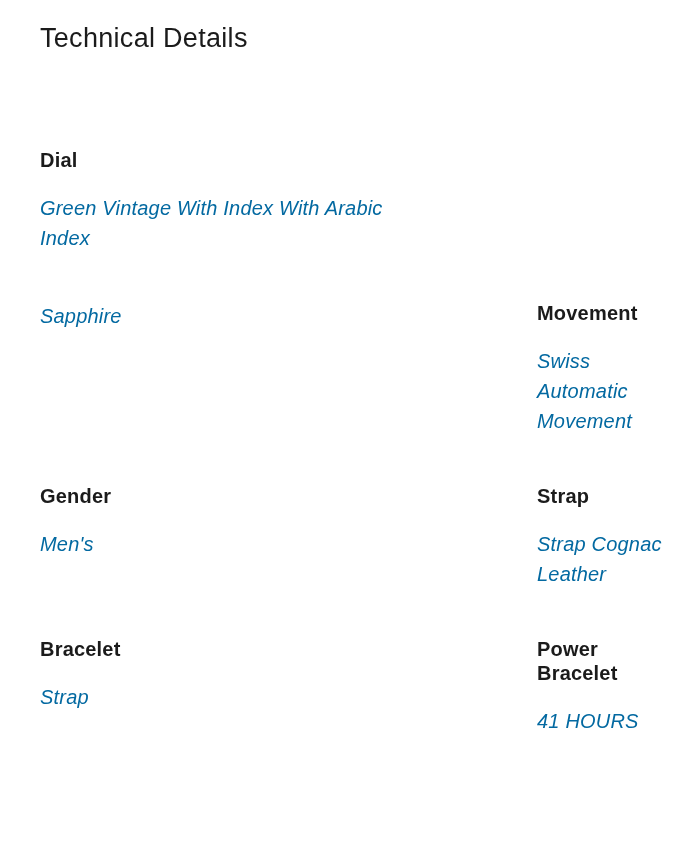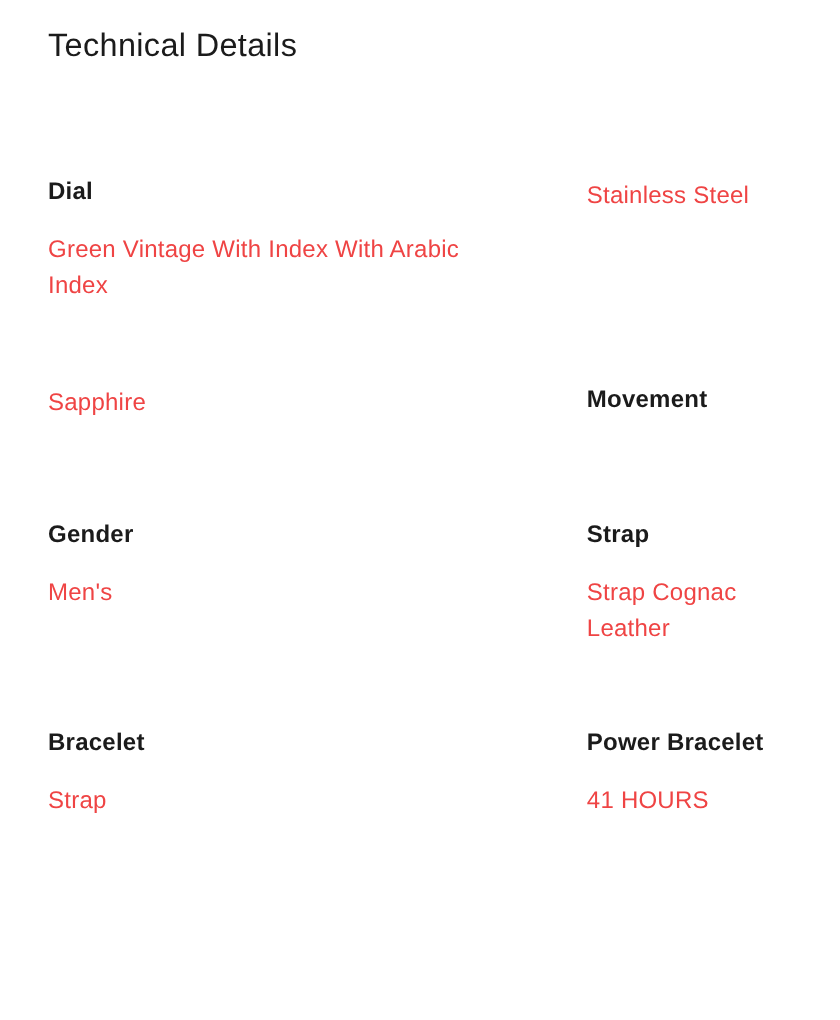--- a/index.html
+++ b/index.html
@@ -25,39 +25,41 @@
     letter-spacing: 0.3px;
     color: #1b1b1b;
     margin-bottom: 92px;
   }
 
   .details-grid {
     display: grid;
     grid-template-columns: 449px 1fr;
     row-gap: 68px;
     column-gap: 0;
+    gap: 48px;
   }
 
   .detail-item { }
 
   .detail-label {
     font-size: 20px;
     font-weight: 700;
     line-height: 24px;
     letter-spacing: 0.2px;
     color: #1b1b1b;
     margin-bottom: 21px;
   }
 
   .detail-value {
     font-size: 20px;
     font-weight: 400;
     line-height: 30px;
     letter-spacing: 0.2px;
-    color: #ef4444;
+    color: #0369a1;
+    font-style: italic;
   }
 
   .detail-item.left .detail-value {
     max-width: 385px;
   }
 </style>
 </head>
 <body>
 
 <div class="page">
@@ -65,30 +67,30 @@
   <h2 class="section-title">Technical Details</h2>
 
   <div class="details-grid">
 
     <div class="detail-item left">
       <div class="detail-label">Dial</div>
       <div class="detail-value">Green Vintage With Index With Arabic Index</div>
     </div>
 
     <div class="detail-item right">
-      <div class="detail-value">Stainless Steel</div>
     </div>
 
     <div class="detail-item left">
       <div class="detail-value">Sapphire</div>
     </div>
 
 
     <div class="detail-item left">
       <div class="detail-label">Movement</div>
+      <div class="detail-value">Swiss Automatic Movement</div>
     </div>
 
     <div class="detail-item right">
       <div class="detail-label">Gender</div>
       <div class="detail-value">Men's</div>
     </div>
 
     <div class="detail-item left">
       <div class="detail-label">Strap</div>
       <div class="detail-value">Strap Cognac Leather</div>

